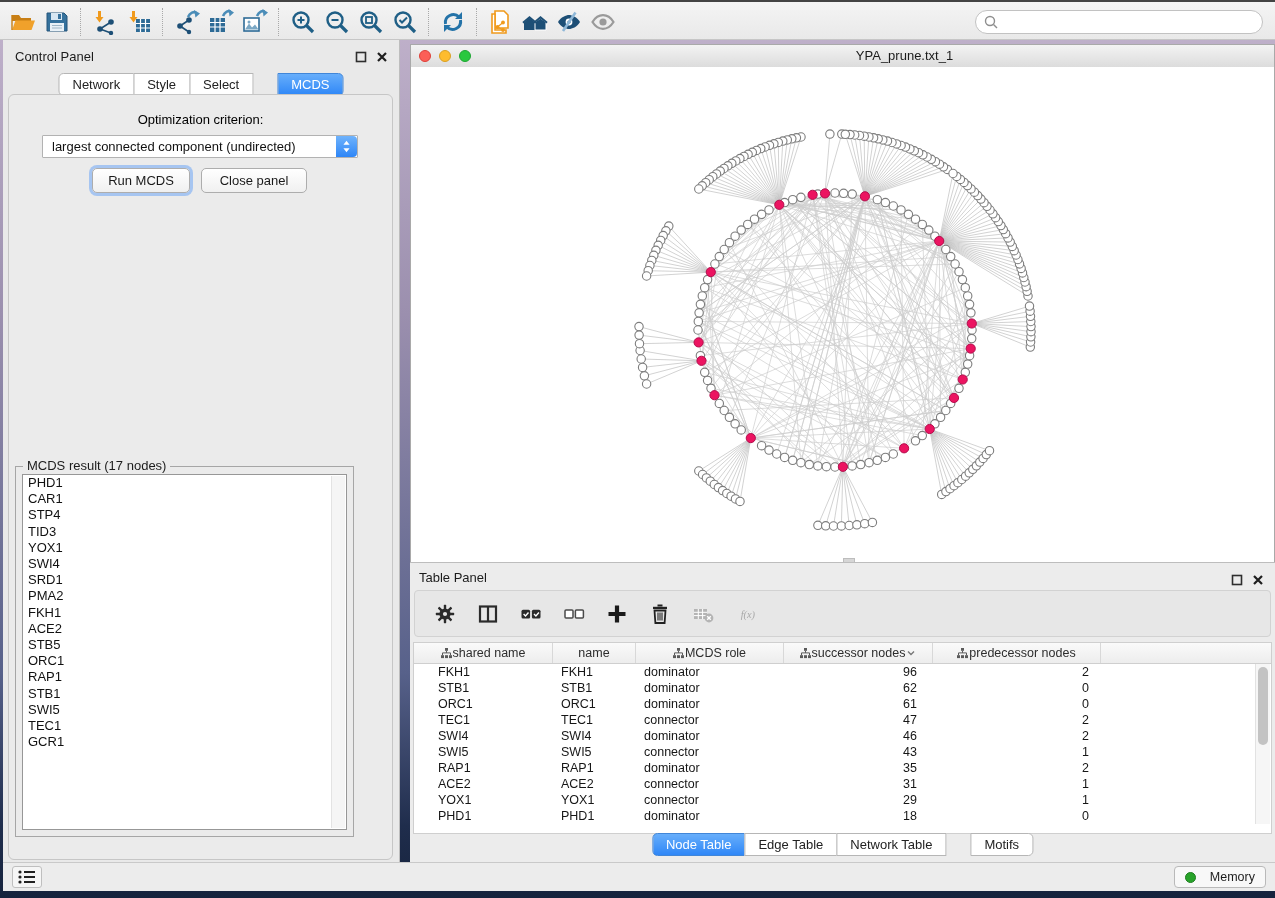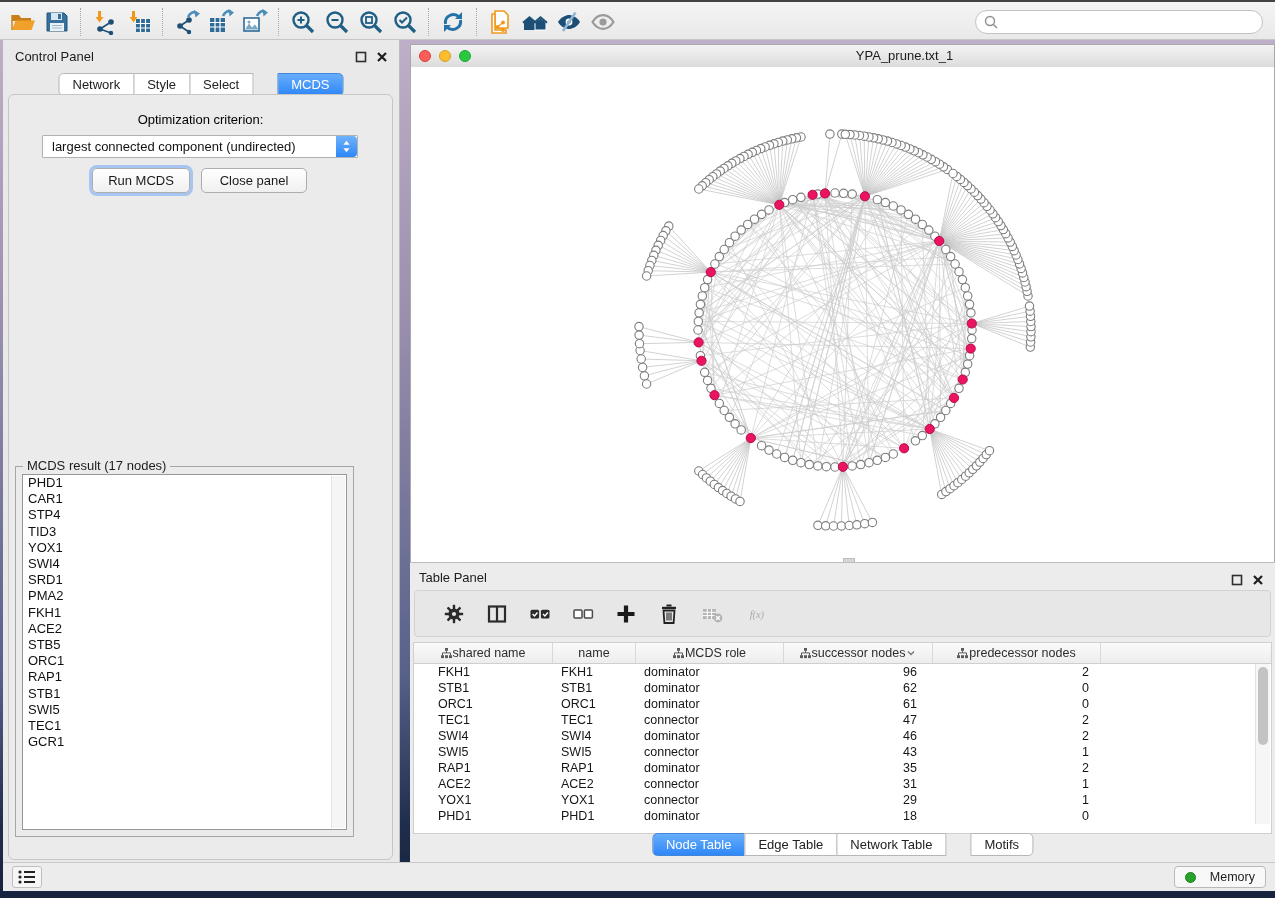--- a/index.html
+++ b/index.html
@@ -50,21 +50,21 @@
   .light.red{background:#fc5f57;border:1px solid #de3f38;}
   .light.yellow{background:#febc2e;border:1px solid #d9a022;}
   .light.green{background:#29c83f;border:1px solid #1ea633;}
   .net-title{position:absolute;left:0;right:0;top:3px;text-align:center;font-size:13px;color:#1c1c1c;transform:translateX(62px);}
   .net-canvas{position:absolute;left:0;top:22px;width:863px;height:494px;background:#fff;}
   
   .table-panel{position:absolute;left:410px;top:562px;width:865px;height:300px;background:#ececec;border-top:1px solid #bdbdbd;box-sizing:border-box;}
   .tp-handle{position:absolute;top:-5px;left:50%;width:12px;height:5px;background:#d6d6d6;border:1px solid #bdbdbd;box-sizing:border-box;}
   .tp-title{position:absolute;left:9px;top:7px;font-size:13px;color:#1c1c1c;}
   .tp-float{right:32px;} .tp-close{right:11px;}
-  .tp-toolbar{position:absolute;left:4px;right:4px;top:27px;height:47px;background:#e7e7e7;border:1px solid #d2d2d2;border-radius:4px;display:flex;align-items:center;gap:17px;padding-left:26px;box-sizing:border-box;}
+  .tp-toolbar{position:absolute;left:4px;right:4px;top:27px;height:47px;background:#e7e7e7;border:1px solid #d2d2d2;border-radius:4px;display:flex;align-items:center;gap:17px;padding-left:17px;box-sizing:border-box;}
   .tt-btn{width:26px;height:24px;display:flex;align-items:center;justify-content:center;}
   .tt-btn svg{width:22px;height:22px;}
   .grid-table{position:absolute;left:3px;right:3px;top:79px;height:192px;background:#fff;border:1px solid #cfcfcf;box-sizing:border-box;}
   .thead{display:grid;grid-template-columns:139px 83px 148px 149px 168px 1fr;height:20px;background:linear-gradient(#fafafa,#ededed);border-bottom:1px solid #cfcfcf;}
   .th{display:flex;align-items:center;justify-content:center;gap:1px;font-size:12.5px;color:#2d2d2d;border-right:1px solid #d8d8d8;overflow:hidden;}
   .th svg.tree{width:11px;height:11px;flex:0 0 auto;}
   .th svg.chev{width:10px;height:10px;flex:0 0 auto;}
   .tbody{position:relative;}
   .trow{display:grid;grid-template-columns:139px 83px 148px 149px 168px 1fr;height:16px;align-items:center;}
   .td{font-size:12.5px;color:#161616;white-space:nowrap;overflow:hidden;}

